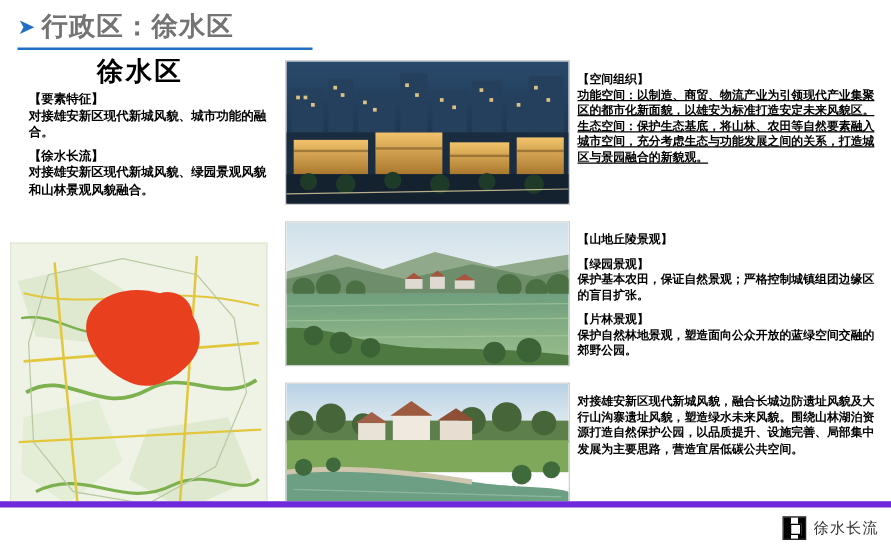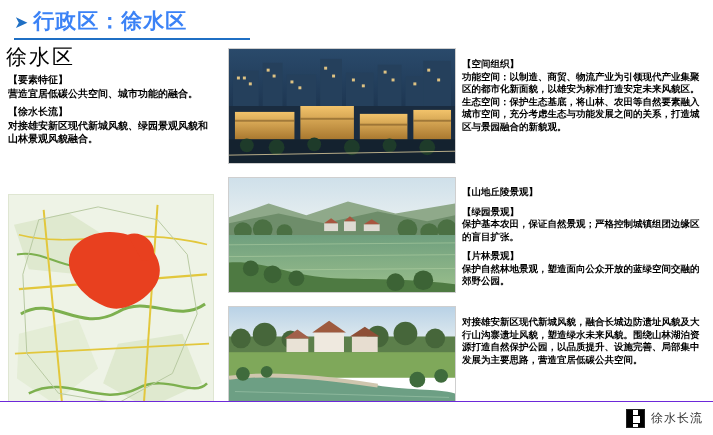--- a/index.html
+++ b/index.html
@@ -28,55 +28,56 @@
     padding-left: 14px;
   }
   .header-arrow {
     color: #1f6fc4;
     font-size: 17px;
     line-height: 1;
     margin-right: 5px;
     transform: translateY(1px);
   }
   .header-title {
-    color: #3b82f6;
+    color: #737373;
     font-size: 21px;
     font-weight: bold;
     letter-spacing: 1px;
     white-space: nowrap;
   }
   .header-rule {
     position: absolute;
     left: 14px; top: 38px;
     width: 236px; height: 2px;
     background: #1f6fc4;
   }
 
   
   .left-col {
     position: absolute;
     left: 6px; top: 46px;
     width: 212px; height: 382px;
   }
   .left-title {
-    text-align: left;
+    text-align: center;
     font-size: 21px;
-    font-weight: normal;
+    font-weight: bold;
     color: #000000;
     letter-spacing: 2px;
     margin-bottom: 4px;
     line-height: 1.1;
   }
   .txt-block {
     font-size: 10px;
     line-height: 1.35;
     color: #000000;
     font-weight: bold;
     margin-bottom: 5px;
     padding: 0 2px;
+    margin-left: 15px;
   }
   .txt-block .bk-title { display: block; }
   .txt-block .bk-body { display: block; }
 
   .map-box {
     position: absolute;
     left: 2px; top: 148px;
     width: 206px; height: 232px;
     background: #eef3e6;
     border: 1px solid #dfe6d2;
@@ -105,33 +106,33 @@
     position: absolute;
     left: 462px; top: 48px;
     width: 245px; height: 380px;
     font-size: 9.5px;
     line-height: 1.32;
     color: #000;
   }
   .r-block { margin-bottom: 7px; }
   .r-title { font-weight: bold; display: block; }
   .r-body { display: block; font-weight: bold; }
-  .r-sub { display: block; font-weight: bold; }
+  .r-sub { display: block; font-weight: bold; text-decoration: underline; }
 
   .grp-1 { position: absolute; left: 0; top: 10px; width: 245px; }
   .grp-2 { position: absolute; left: 0; top: 138px; width: 245px; }
   .grp-3 { position: absolute; left: 0; top: 268px; width: 245px; }
 
   
   .footer {
     position: absolute;
     left: 0; bottom: 0;
     width: 713px; height: 34px;
     background: #ffffff;
-    border-top: 1px solid #6d28d9;
+    border-top: 5px solid #6d28d9;
   }
   .footer-brand {
     position: absolute;
     right: 10px; top: 7px;
     display: flex;
     align-items: center;
     gap: 6px;
   }
   .qr {
     width: 19px; height: 19px;
@@ -166,21 +167,21 @@
     <span class="header-arrow">➤</span>
     <span class="header-title">行政区：徐水区</span>
   </div>
   <div class="header-rule"></div>
 
   <div class="left-col">
     <div class="left-title">徐水区</div>
 
     <div class="txt-block">
       <span class="bk-title">【要素特征】</span>
-      <span class="bk-body">营造宜居低碳公共空间、城市功能的融合。</span>
+      <span class="bk-body">对接雄安新区现代新城风貌、城市功能的融合。</span>
     </div>
 
     <div class="txt-block">
       <span class="bk-title">【徐水长流】</span>
       <span class="bk-body">对接雄安新区现代新城风貌、绿园景观风貌和山林景观风貌融合。</span>
     </div>
 
     <div class="map-box">
       <svg class="map-svg" viewBox="0 0 206 232" preserveAspectRatio="none">
         <rect x="0" y="0" width="206" height="232" fill="#eef3e6"></rect>

